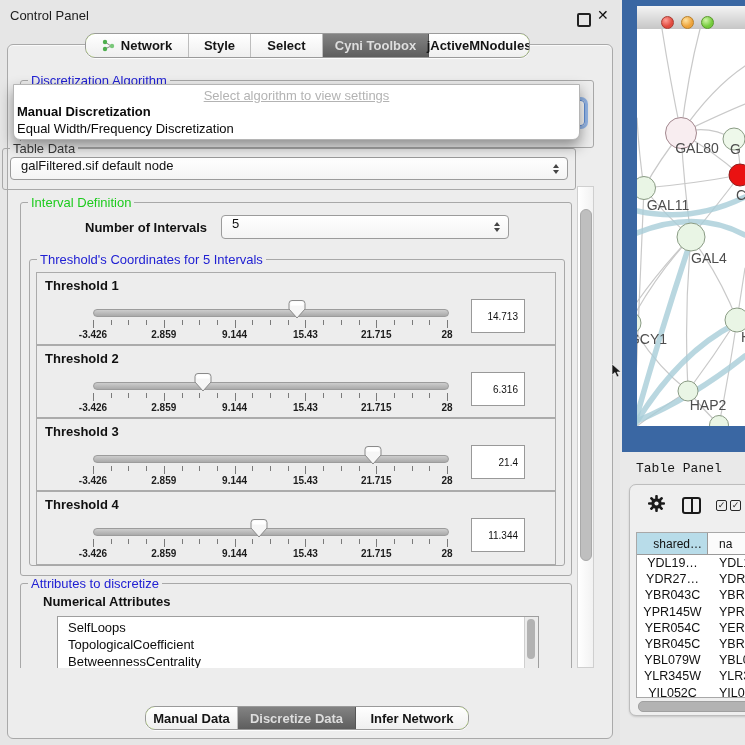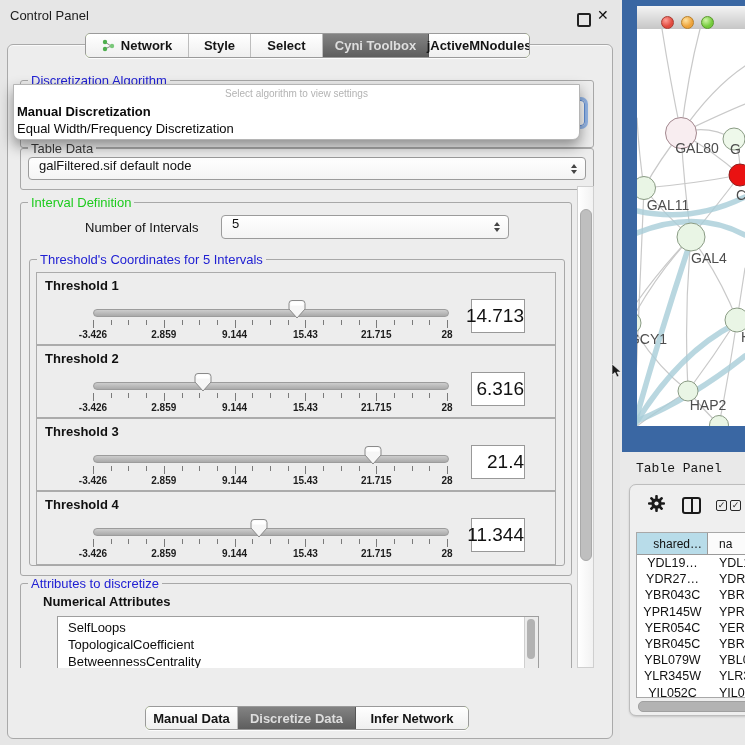--- a/index.html
+++ b/index.html
@@ -8,21 +8,21 @@
         background:#e9e9e9;}
   .abs{position:absolute;}
   
   #cp-window{left:0;top:0;width:620px;height:745px;background:#e6e6e6;}
   #cp-title{left:10px;top:8px;font-size:13px;color:#1c1c1c;}
   #cp-float{left:577px;top:13px;width:10px;height:10px;border:2px solid #222;border-radius:2px;}
   #cp-close{left:597px;top:7px;font-size:14px;font-weight:900;color:#111;}
   #cp-panel{left:7px;top:44px;width:604px;height:693px;background:#ededed;
             border:1px solid #a9a9a9;border-radius:6px;box-shadow:inset 0 1px 0 #fafafa;}
   
-  .tabbar{display:flex;border:1px solid #9a9a9a;border-radius:5px;overflow:hidden;
+  .tabbar{display:flex;border:1px solid #9a9a9a;border-radius:10px;overflow:hidden;
           background:#bef264;box-shadow:0 1px 0 rgba(255,255,255,.8);}
   .tab{display:flex;align-items:center;justify-content:center;font-size:13px;font-weight:bold;
        background:linear-gradient(#ffffff,#efefef);color:#141414;border-right:1px solid #bdbdbd;box-sizing:border-box;}
   .tab:last-child{border-right:none;}
   .tab.sel{background:linear-gradient(#838383,#5e5e5e);color:#dedede;border-right-color:#565656;}
   #top-tabbar{left:85px;top:33px;height:23px;}
   #bottom-tabbar{left:145px;top:706px;height:22px;}
   .net-ico{width:13px;height:13px;margin-right:6px;}
   
   .groupbox{border:1px solid #a8a8a8;border-radius:3px;}
@@ -34,39 +34,39 @@
          padding-left:10px;font-size:13px;color:#111;box-sizing:border-box;}
   .spin{position:absolute;right:8px;top:50%;transform:translateY(-50%);display:flex;flex-direction:column;gap:2px;}
   .spin i{width:0;height:0;border-left:3.5px solid transparent;border-right:3.5px solid transparent;}
   .spin .up{border-bottom:4.5px solid #444;}
   .spin .dn{border-top:4.5px solid #444;}
   #algo-combo{left:27px;top:100px;width:558px;height:26px;border:1px solid #5f8ed6;
               box-shadow:0 0 0 3px rgba(98,150,226,.65);z-index:4;}
   
   #algo-popup{left:13px;top:84px;width:565px;height:54px;background:#fff;border:1px solid #b5b5b5;
               border-radius:0 0 7px 7px;box-shadow:0 6px 14px rgba(0,0,0,.42);z-index:10;}
-  #algo-popup .ph{position:absolute;left:0;right:0;top:3px;text-align:center;color:#b3b3b3;font-size:10px;}
+  #algo-popup .ph{position:absolute;left:0;right:0;top:3px;text-align:center;color:#b3b3b3;font-size:13px;text-decoration:underline;}
   .popup-item{position:absolute;left:3px;right:3px;height:16px;font-size:13px;color:#0a0a0a;white-space:nowrap;}
   
   #viewport{left:14px;top:186px;width:562px;height:482px;overflow:hidden;}
   #vscroll{left:577px;top:186px;width:17px;height:482px;background:linear-gradient(to right,#ffffff,#f2f2f2);
            border:1px solid #cfcfcf;box-sizing:border-box;}
   #vscroll .thumb{position:absolute;left:2px;top:22px;width:10px;height:350px;border-radius:6px;
                   background:#bfbfbf;border:1px solid #a9a9a9;}
   
   .thr-panel{position:absolute;left:6px;width:520px;border:1px solid #ababab;background:#ededed;box-sizing:border-box;}
   .thr-label{position:absolute;left:8px;top:5px;font-weight:bold;font-size:13px;color:#101010;}
   .track{position:absolute;left:56px;top:36px;width:354px;height:6px;border:1px solid #9c9c9c;
          border-radius:4px;background:linear-gradient(#cdcdcd,#aaaaaa);}
   .thumb-svg{position:absolute;top:27px;}
   .tick{position:absolute;top:47px;width:1px;height:5px;background:#7a7a7a;}
   .tick.major{height:8px;}
   .ticklabel{position:absolute;top:56px;width:60px;text-align:center;font-size:10px;font-weight:bold;color:#1c1c1c;}
   .valuebox{position:absolute;left:434px;top:26px;width:54px;height:34px;background:#fff;border:1px solid #999;
-            display:flex;align-items:center;justify-content:flex-end;font-size:19px;box-sizing:border-box;}
+            display:flex;align-items:center;justify-content:flex-end;padding-right:6px;font-size:10px;box-sizing:border-box;}
   
   #attr-list{position:absolute;left:36px;top:32px;width:482px;height:62px;background:#fff;border:1px solid #9e9e9e;box-sizing:border-box;}
   .attr-item{position:absolute;left:10px;height:17px;font-size:13px;color:#0c0c0c;white-space:nowrap;}
   #attr-scroll{position:absolute;right:0;top:0;width:13px;bottom:0;background:#ececec;border-left:1px solid #cfcfcf;}
   #attr-scroll .thumb{position:absolute;left:2px;top:2px;width:8px;height:40px;border-radius:5px;background:#b2b2b2;}
   
   #apply-strip{left:14px;top:668px;width:587px;height:33px;background:#eaeaea;
                border-top:1px solid #c6c6c6;border-bottom:1px solid #c6c6c6;box-sizing:border-box;}
   #apply-btn{position:absolute;left:251px;top:4px;width:72px;height:23px;background:linear-gradient(#ffffff,#ececec);
              border:1px solid #8f8f8f;border-radius:5px;font-size:14px;display:flex;align-items:center;justify-content:center;}
@@ -142,36 +142,36 @@
     <div class="abs groupbox" style="left:20px;top:80px;width:572px;height:66px;">
       <span class="gtitle blue">Discretization Algorithm</span>
     </div>
     <div id="algo-combo" class="abs combo">
       <span class="spin">
           <i class="up"></i>
           <i class="dn"></i>
         </span>
     </div>
 
-    <div class="abs groupbox" style="left:20px;top:148px;width:572px;height:40px;">
+    <div class="abs groupbox" style="left:2px;top:148px;width:572px;height:40px;">
       <span class="gtitle dark">Table Data</span>
       <div class="combo" style="left:7px;top:8px;width:558px;height:23px;">
         <span>galFiltered.sif default node</span>
         <span class="spin">
             <i class="up"></i>
             <i class="dn"></i>
           </span>
       </div>
     </div>
 
     <div id="viewport" class="abs">
 
       <div class="abs groupbox" style="left:6px;top:16px;width:550px;height:372px;">
         <span class="gtitle green">Interval Definition</span>
-        <div class="abs" style="left:64px;top:17px;font-weight:normal;">Number of Intervals</div>
+        <div class="abs" style="left:64px;top:17px;font-weight:bold;">Number of Intervals</div>
         <div class="combo" style="left:200px;top:12px;width:288px;height:24px;">
           <span>5</span>
           <span class="spin">
               <i class="up"></i>
               <i class="dn"></i>
             </span>
         </div>
         <div class="abs groupbox" style="left:8px;top:56px;width:534px;height:305px;">
           <span class="gtitle blue">Threshold's Coordinates for 5 Intervals</span>
           <div id="thr-host">

